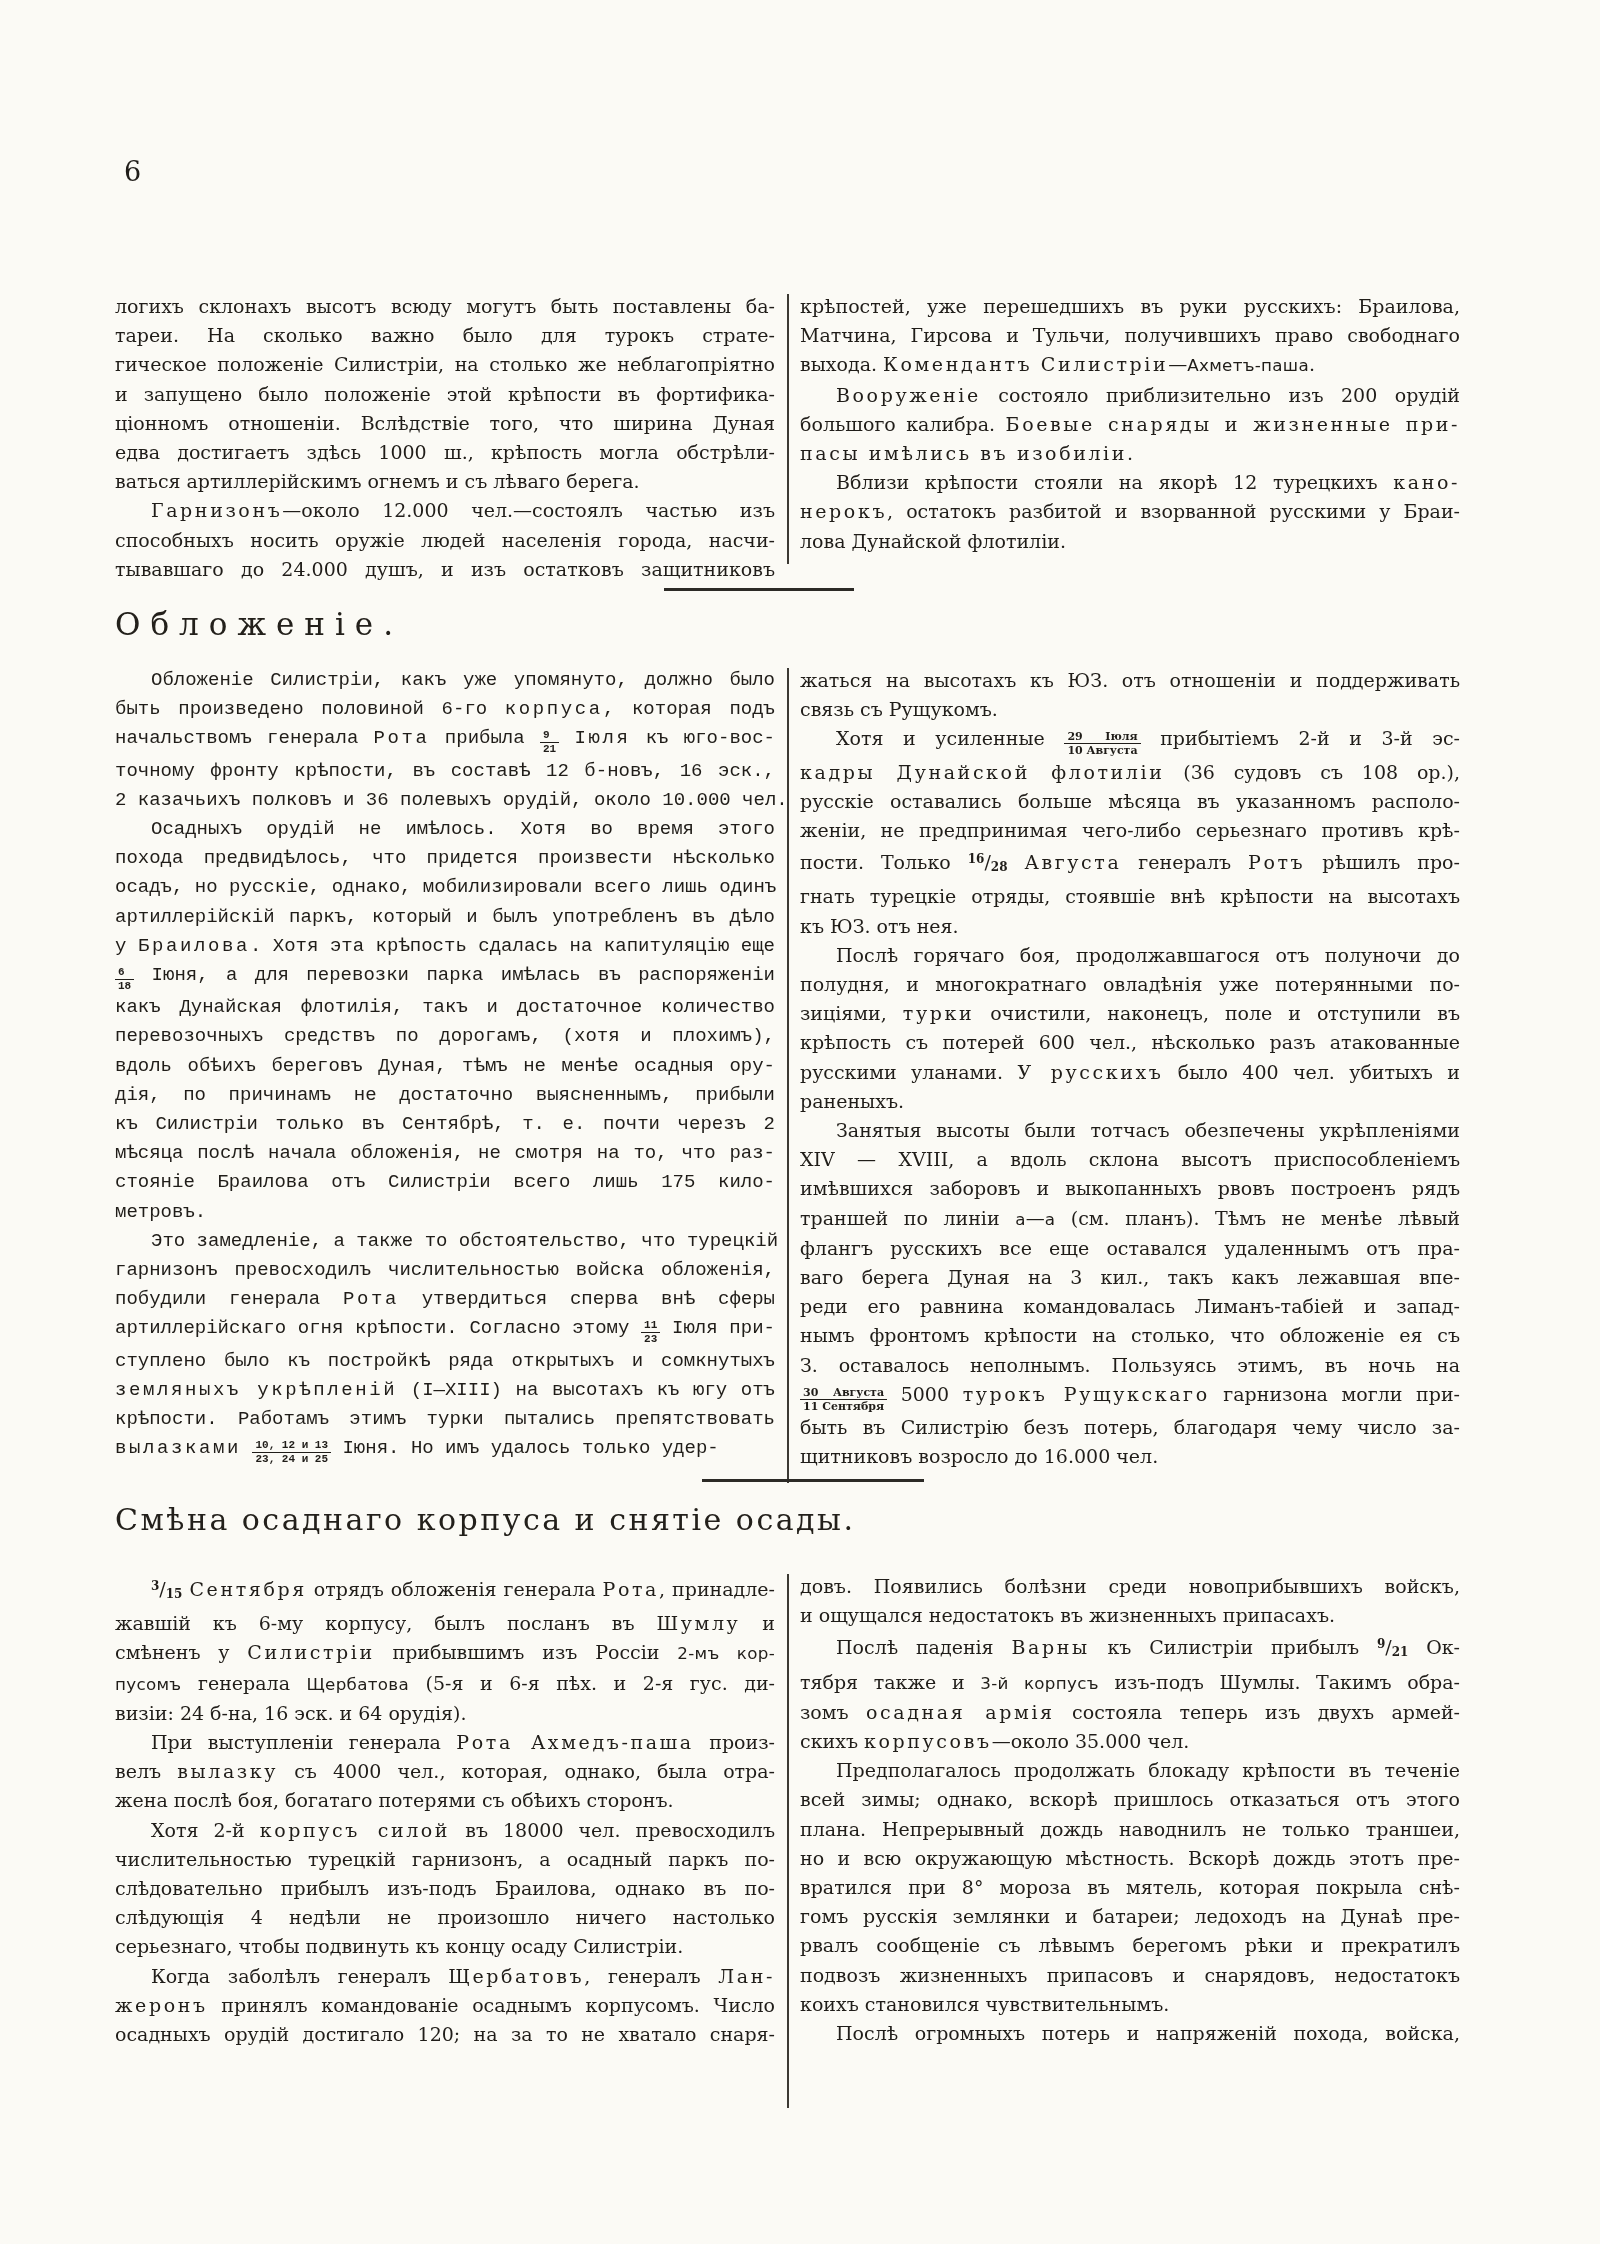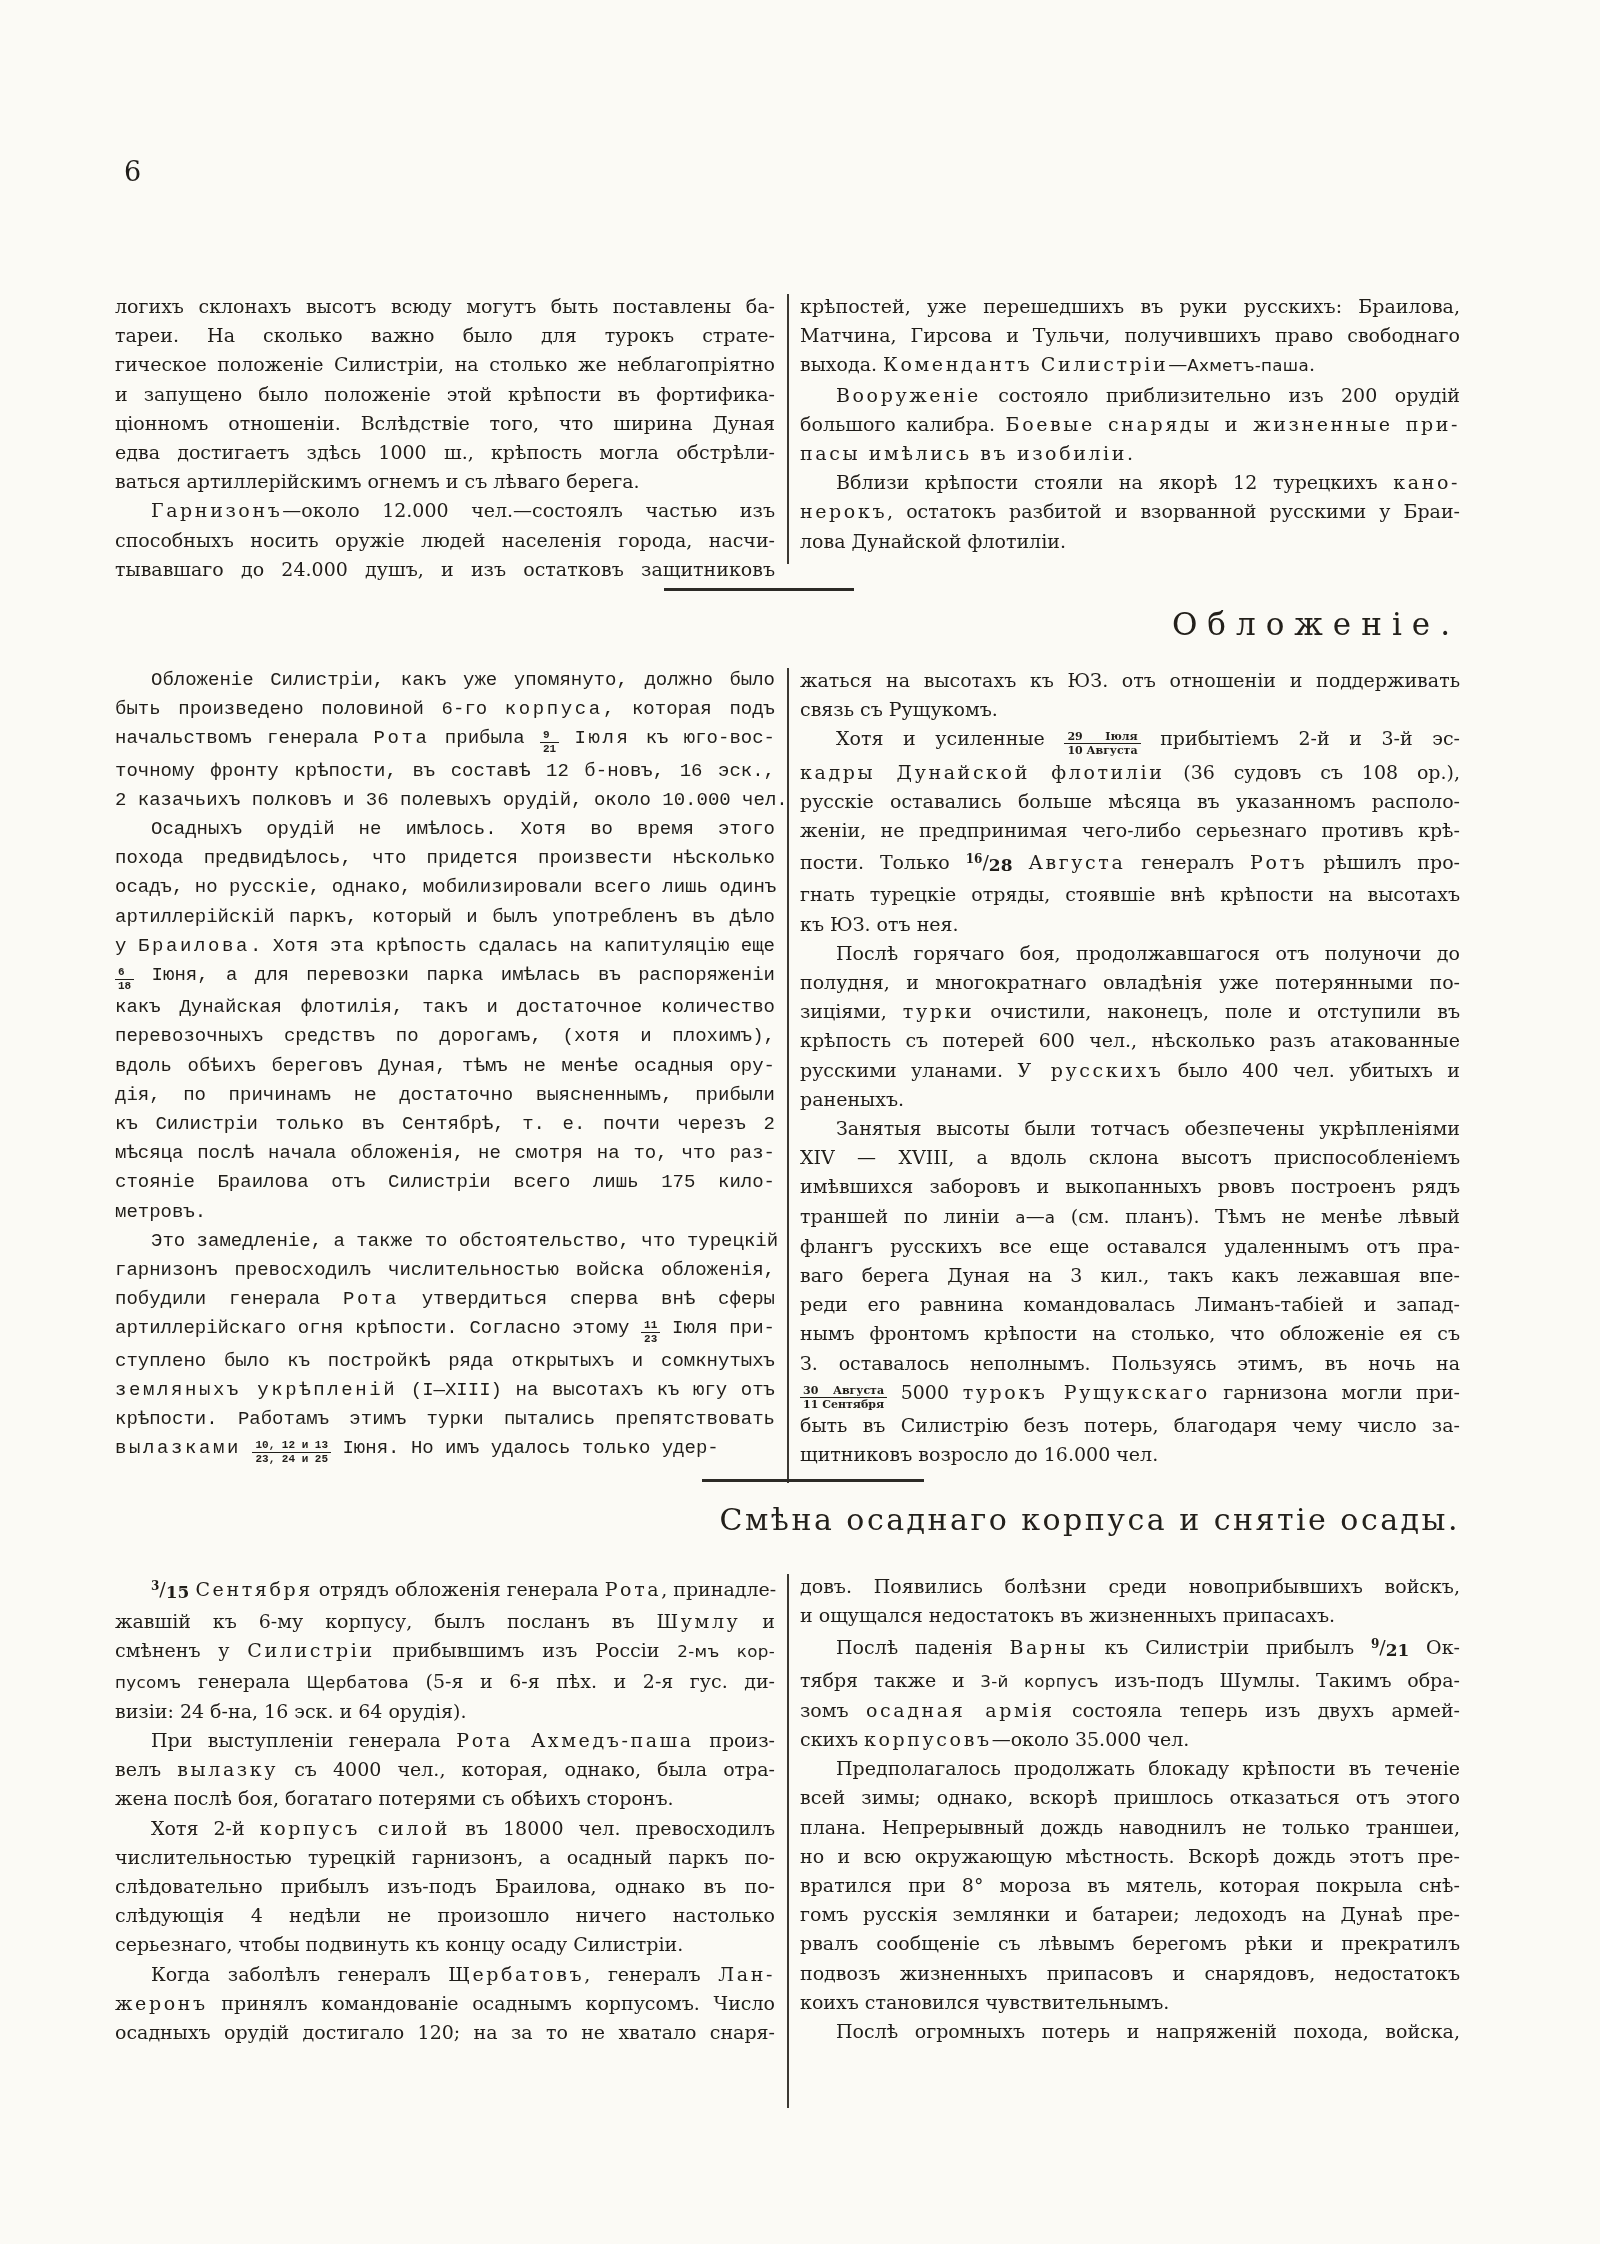--- a/index.html
+++ b/index.html
@@ -21,23 +21,23 @@
   .sp{letter-spacing:2.6px;}
   .b{font-family:"DejaVu Sans",sans-serif;font-weight:normal;font-size:0.88em;letter-spacing:0.3px;}
   .fr{
     display:inline-block;vertical-align:-9px;text-align:center;
     font-size:11px;line-height:1.2;letter-spacing:0;white-space:nowrap;font-weight:bold;
   }
   .fr .n{display:block;border-bottom:1.4px solid #201d19;padding:0 3px;}
   .fr .d{display:block;padding:0 3px;}
   .sfr{letter-spacing:0;white-space:nowrap;}
   .sfr .sn{font-size:12px;vertical-align:6px;font-weight:bold;}
-  .sfr .sd{font-size:17px;vertical-align:-2px;font-weight:bold;}
+  .sfr .sd{font-size:12px;vertical-align:-2px;font-weight:bold;}
   .heading{
-    position:absolute;left:115px;width:1345px;text-align:right;
+    position:absolute;left:115px;width:1345px;text-align:left;
     color:#23201b;
   }
   .h1{top:606px;font-size:31px;letter-spacing:10px;}
   .h2{top:1502px;font-size:30px;letter-spacing:2.5px;}
   .vrule{position:absolute;left:787px;width:2px;background:#3c3933;}
   .vrule.v1{top:294px;height:270px;}
   .vrule.v2{top:668px;height:815px;}
   .vrule.v3{top:1574px;height:534px;}
   .hrule{position:absolute;height:2.5px;background:#2c2a26;}
   .hrule.r1{left:664px;top:588px;width:190px;}

